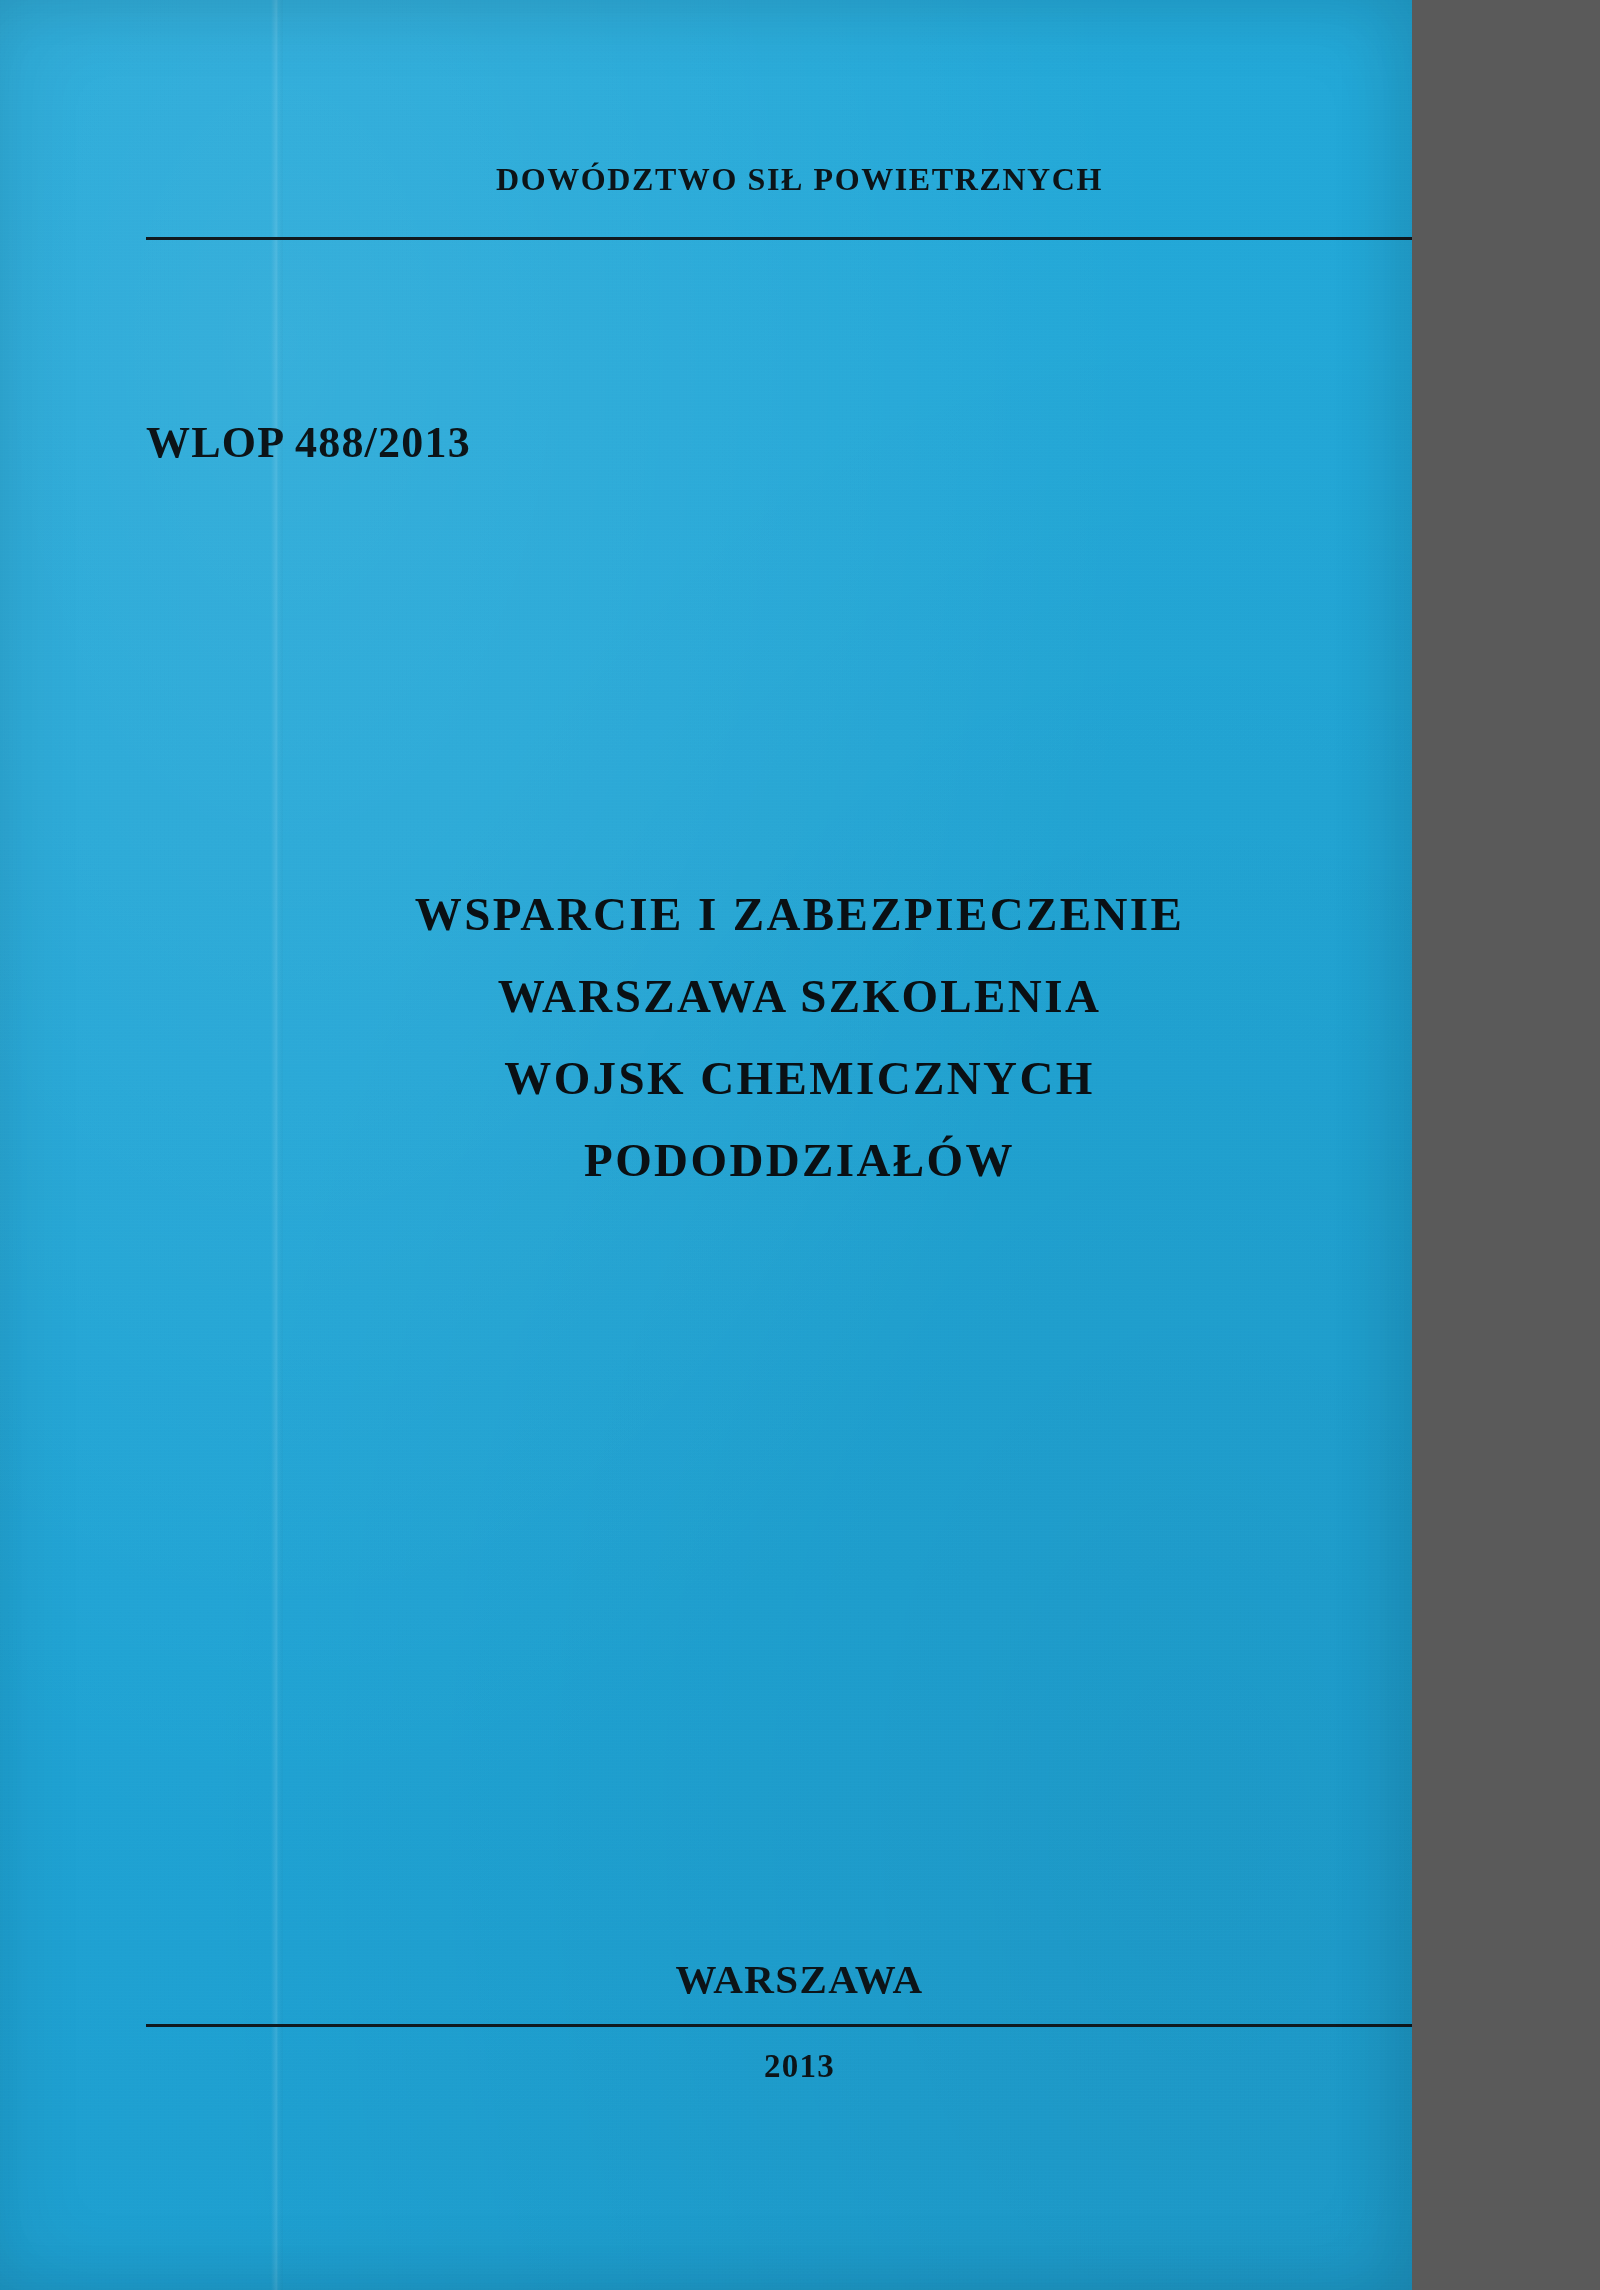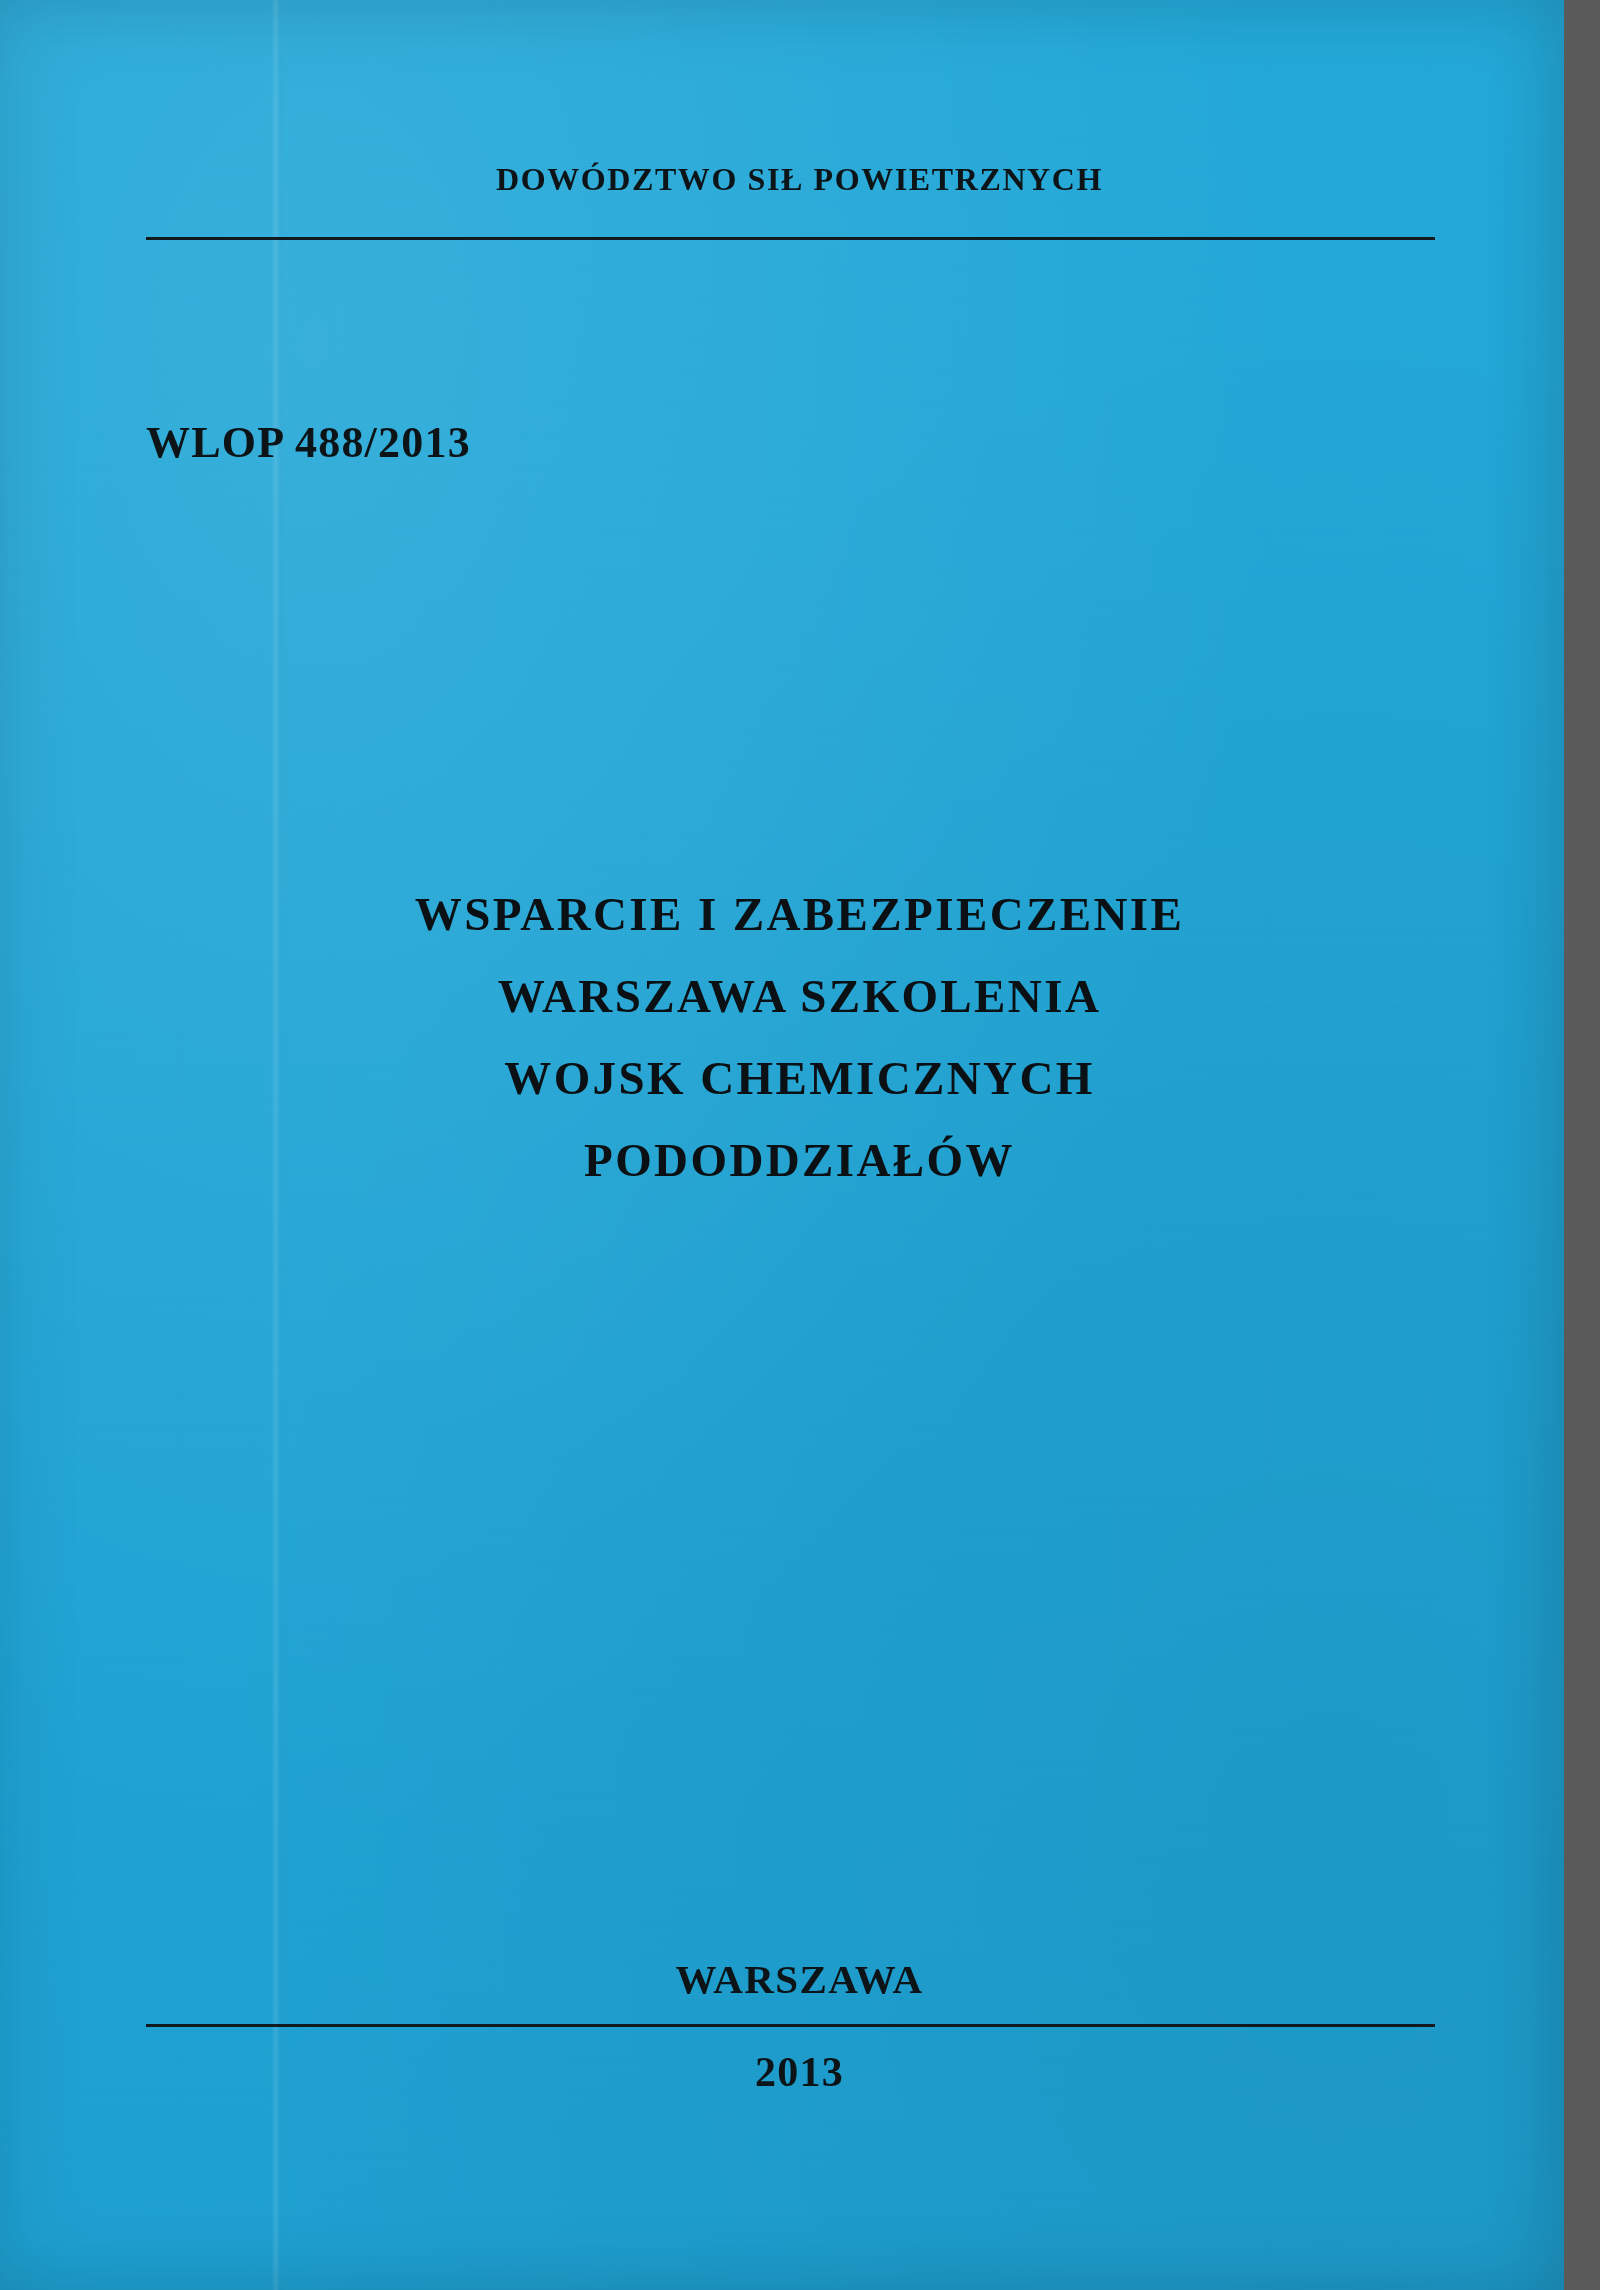--- a/index.html
+++ b/index.html
@@ -10,21 +10,21 @@
   }
   body {
     width: 1600px;
     height: 2291px;
     overflow: hidden;
     font-family: "Liberation Serif", serif;
   }
 
   .cover {
     position: relative;
-    width: 1564px;
+    width: 1412px;
     height: 2291px;
     box-sizing: border-box;
     background:
       radial-gradient(ellipse at 20% 15%, rgba(255,255,255,0.09), rgba(255,255,255,0) 55%),
       radial-gradient(ellipse at 85% 80%, rgba(0,0,0,0.06), rgba(0,0,0,0) 60%),
       linear-gradient(180deg, #23a8d8 0%, #22a6d6 35%, #1fa3d4 70%, #1e9fd0 100%);
     overflow: hidden;
   }
 
   
@@ -137,21 +137,21 @@
     background: #101a1f;
   }
   .year {
     position: absolute;
     top: 2048px;
     left: 0;
     width: 1307px;
     text-align: center;
     font-family: "Liberation Serif", serif;
     font-weight: bold;
-    font-size: 42px;
+    font-size: 33px;
     letter-spacing: 1.2px;
     color: #0c1418;
   }
 </style>
 </head>
 <body>
 
 <div class="cover">
 
   <div class="grain"></div>

